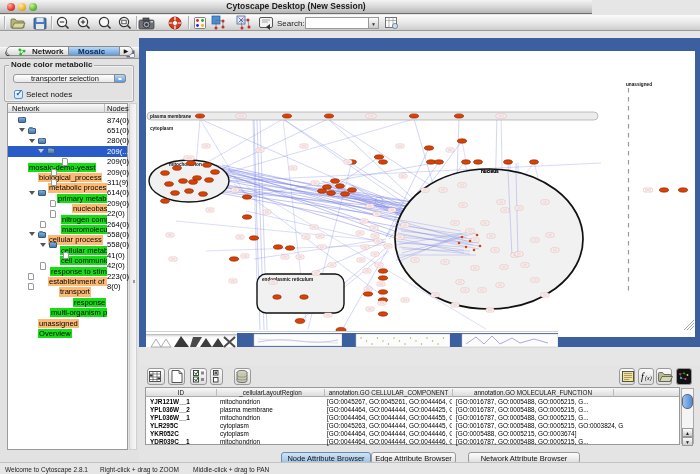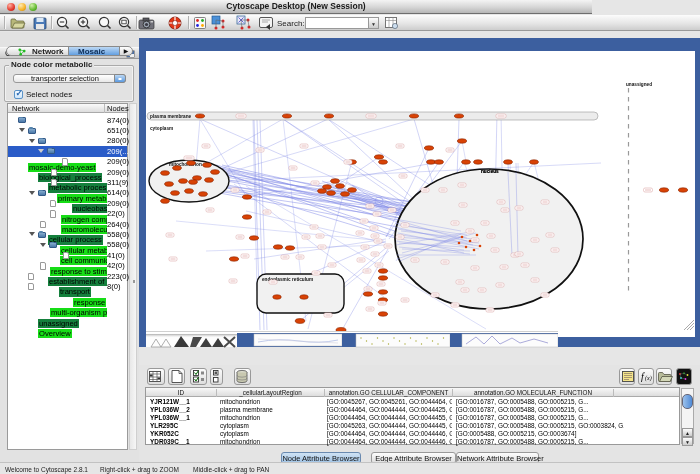--- a/index.html
+++ b/index.html
@@ -51,21 +51,21 @@
 
 
 #treebox { left:7px; top:71px; width:121px; height:347px; background:#fff; border:1px solid #9a9a9a; }
 #treehead { position:absolute; left:0; top:0; width:119px; height:9px; background:linear-gradient(#fafafa,#ddd); border-bottom:1px solid #aaa; font-size:7.5px; color:#111; }
 #treehead .c1 { position:absolute; left:4px; top:0; }
 #treehead .c2 { position:absolute; left:96px; top:0; border-left:1px solid #bbb; padding-left:2px; height:9px; }
 .trow { position:absolute; height:10px; font-size:7.6px; color:#000; white-space:nowrap; }
 .trow .lbl { position:absolute; top:0; height:9.3px; line-height:9.3px; padding:0 1px; overflow:hidden;margin-top:47px;}
 .trow .num { position:absolute; left:99px; top:0; line-height:9.3px; }
 .lg2 { background:#17dd17; }
-.lr2 { background:#15803d; }
+.lr2 { background:#fdba74; }
 .arrow { position:absolute; top:2.5px; width:0; height:0; border:3.1px solid transparent; border-top:4.2px solid #555; }
 .folder { position:absolute; top:1.8px; width:8px; height:6px; background:linear-gradient(#85aacd,#4a78a8); border:0.5px solid #345a88; border-radius:1px; }
 .folder:before { content:""; position:absolute; left:0; top:-1.5px; width:4px; height:1.5px; background:#5584ad; border-radius:1px 1px 0 0; }
 .file { position:absolute; top:1px; width:6px; height:7.5px; background:#fff; border:0.6px solid #999; border-radius:0 2px 0 0; }
 
 
 #netwin { left:139px; top:38px; width:561px; height:309px; background:#3c5f9f; }
 #nettitle { left:140px; top:39px; width:559px; height:12px; background:linear-gradient(#f6f6f6,#c6c6c6); border-bottom:1px solid #888; border-top:1px solid #e8e8e8;}
 #nettitle .t { width:100%; text-align:center; font-size:7.5px; font-weight:bold; color:#222; line-height:11px; }
 .mlight { position:absolute; top:2.5px; width:7px; height:7px; border-radius:50%; }
@@ -820,22 +820,22 @@
           <span class="dc" style="left:181px;width:125px">[GO:0044464, GO:0044444, GO:0044446, G...</span>
           <span class="dc" style="left:310px;width:168px">[GO:0016787, GO:0005488, GO:0005215, G...</span>
         </div>
       </div>
   </div>
   <div class="abs" id="dscroll"></div>
   <div class="abs" id="dthumb"></div>
   <div class="abs sbtn" style="top:428px">▲</div>
   <div class="abs sbtn" style="top:437px">▼</div>
 
-  <div class="abs btab" id="btab1" style="left:281px;width:80px">Node Attribute Browser</div>
+  <div class="abs btab" id="btab1" style="left:281px;width:90px">Node Attribute Browser</div>
   <div class="abs btab" style="left:371px;width:85px">Edge Attribute Browser</div>
-  <div class="abs btab" style="left:456px;width:83px">Network Attribute Browser</div>
+  <div class="abs btab" style="left:468px;width:112px">Network Attribute Browser</div>
 
   <div class="abs" id="statusbar">
     <span style="left:5px">Welcome to Cytoscape 2.8.1</span>
     <span style="left:100px">Right-click + drag to ZOOM</span>
     <span style="left:193px">Middle-click + drag to PAN</span>
   </div>
 </div>
 
 </body></html>

